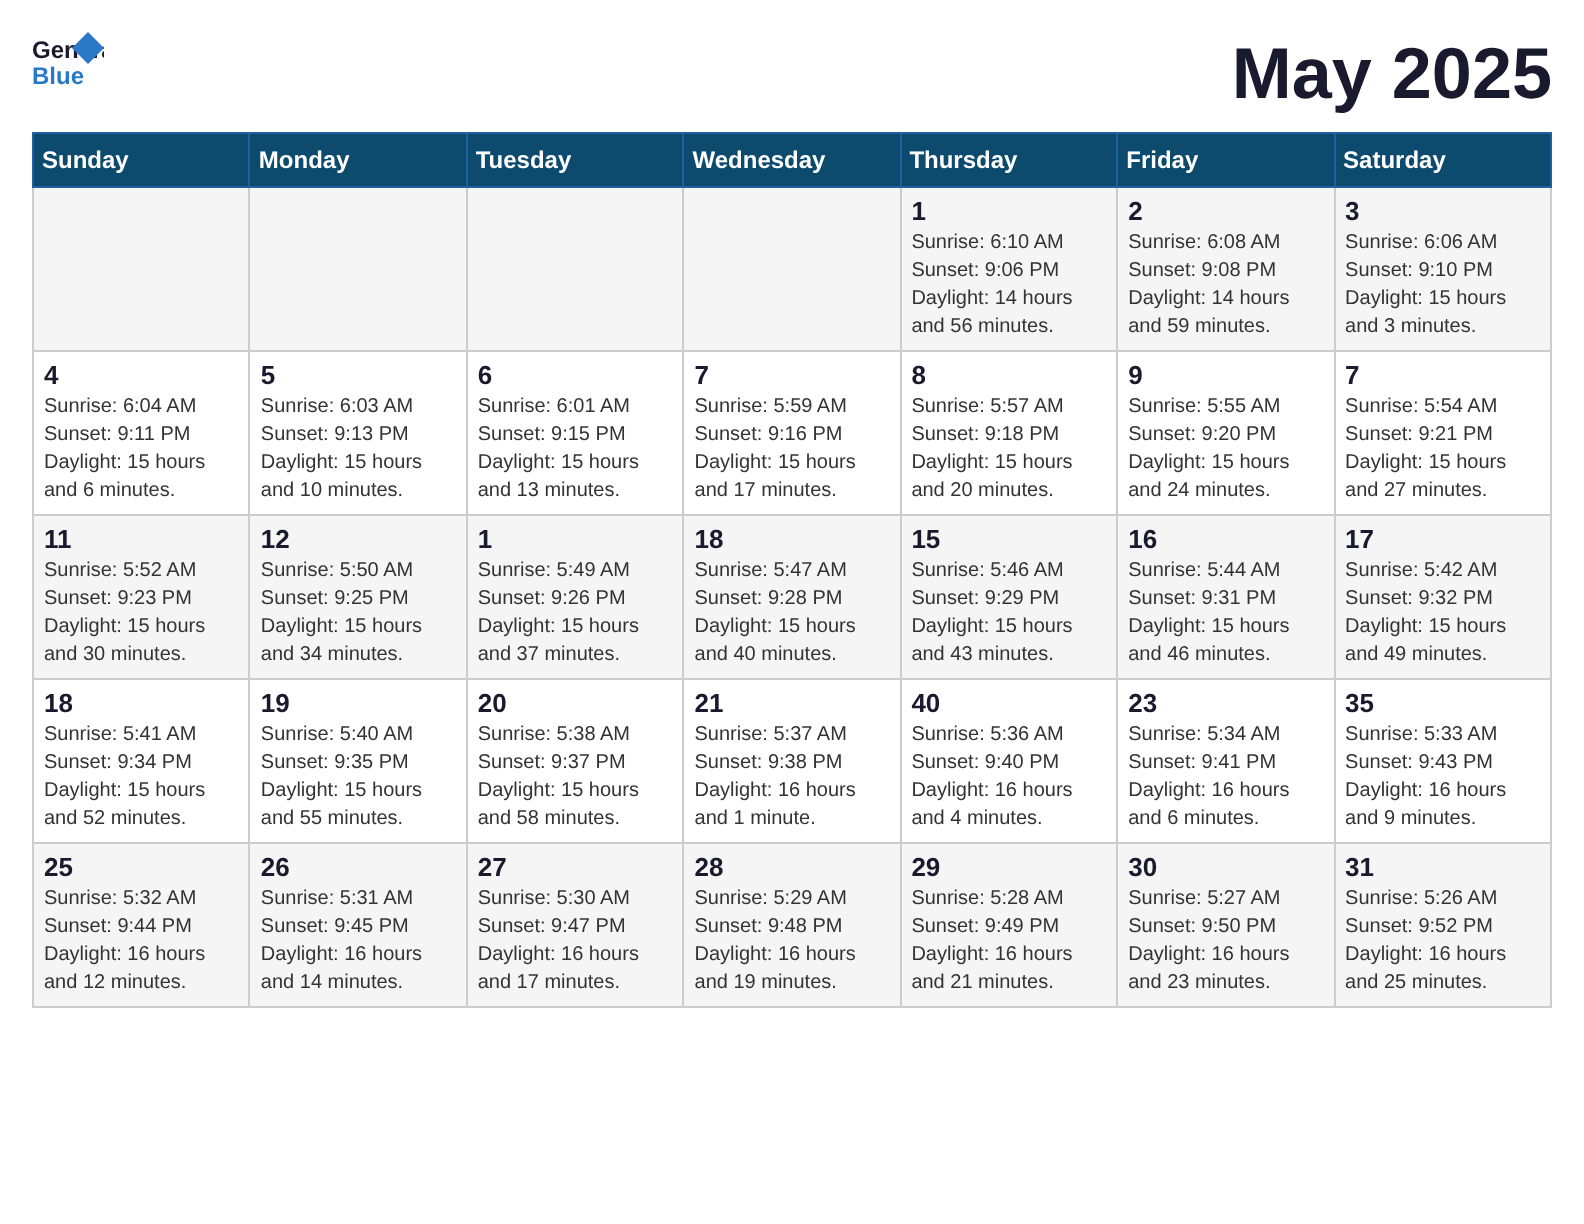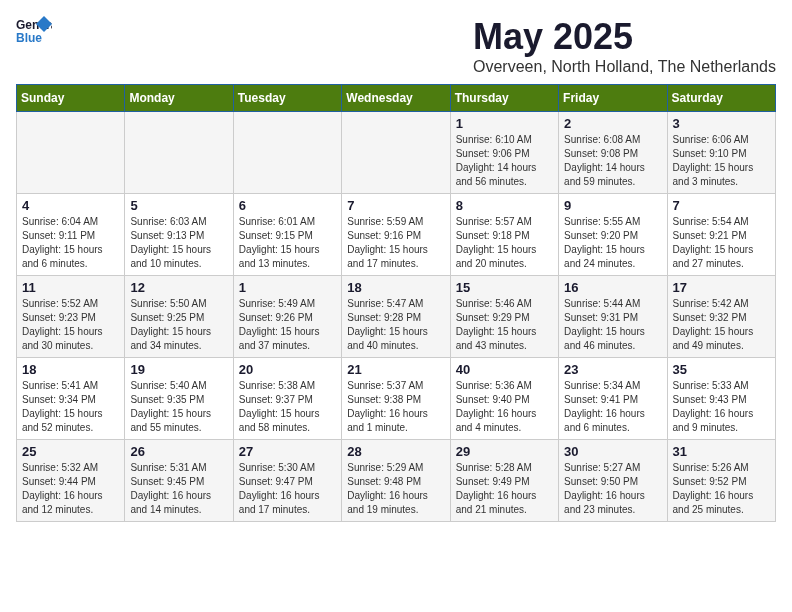--- a/index.html
+++ b/index.html
@@ -27,21 +27,21 @@
     }
     .title-block { text-align: left; }
     .month-year { font-size: 36px; color: #1a1a2e; font-weight: bold; }
     .location { font-size: 16px; color: #333; }
     .calendar {
       width: 100%;
       border-collapse: collapse;
       font-size: 11px;
     }
     .calendar thead th {
-      background: #4d7c0f;
+      background: #0c4a6e;
       color: #fff;
       padding: 6px 4px;
       text-align: left;
       font-size: 12px;
       font-weight: bold;
       border: 1px solid #2060a0;
     }
     .calendar tbody td {
       border: 1px solid #ccc;
       vertical-align: top;
@@ -78,21 +78,20 @@
 <div class="header">
   <div class="logo">
     <svg class="logo-icon" viewBox="0 0 36 28" xmlns="http://www.w3.org/2000/svg">
       <text x="0" y="13" font-size="12" font-weight="bold" fill="#1a1a2e">General</text>
       <text x="0" y="26" font-size="12" font-weight="bold" fill="#2979c8">Blue</text>
       <polygon points="28,2 36,10 28,18 20,10" fill="#2979c8" transform="translate(0,-2)"></polygon>
     </svg>
   </div>
   <div class="title-block">
     <div class="month-year">May 2025</div>
-    <div class="location">Overveen, North Holland, The Netherlands</div>
   </div>
 </div>
 
 <table class="calendar">
   <thead>
     <tr id="weekday-row">
         <th>Sunday</th>
         <th>Monday</th>
         <th>Tuesday</th>
         <th>Wednesday</th>

